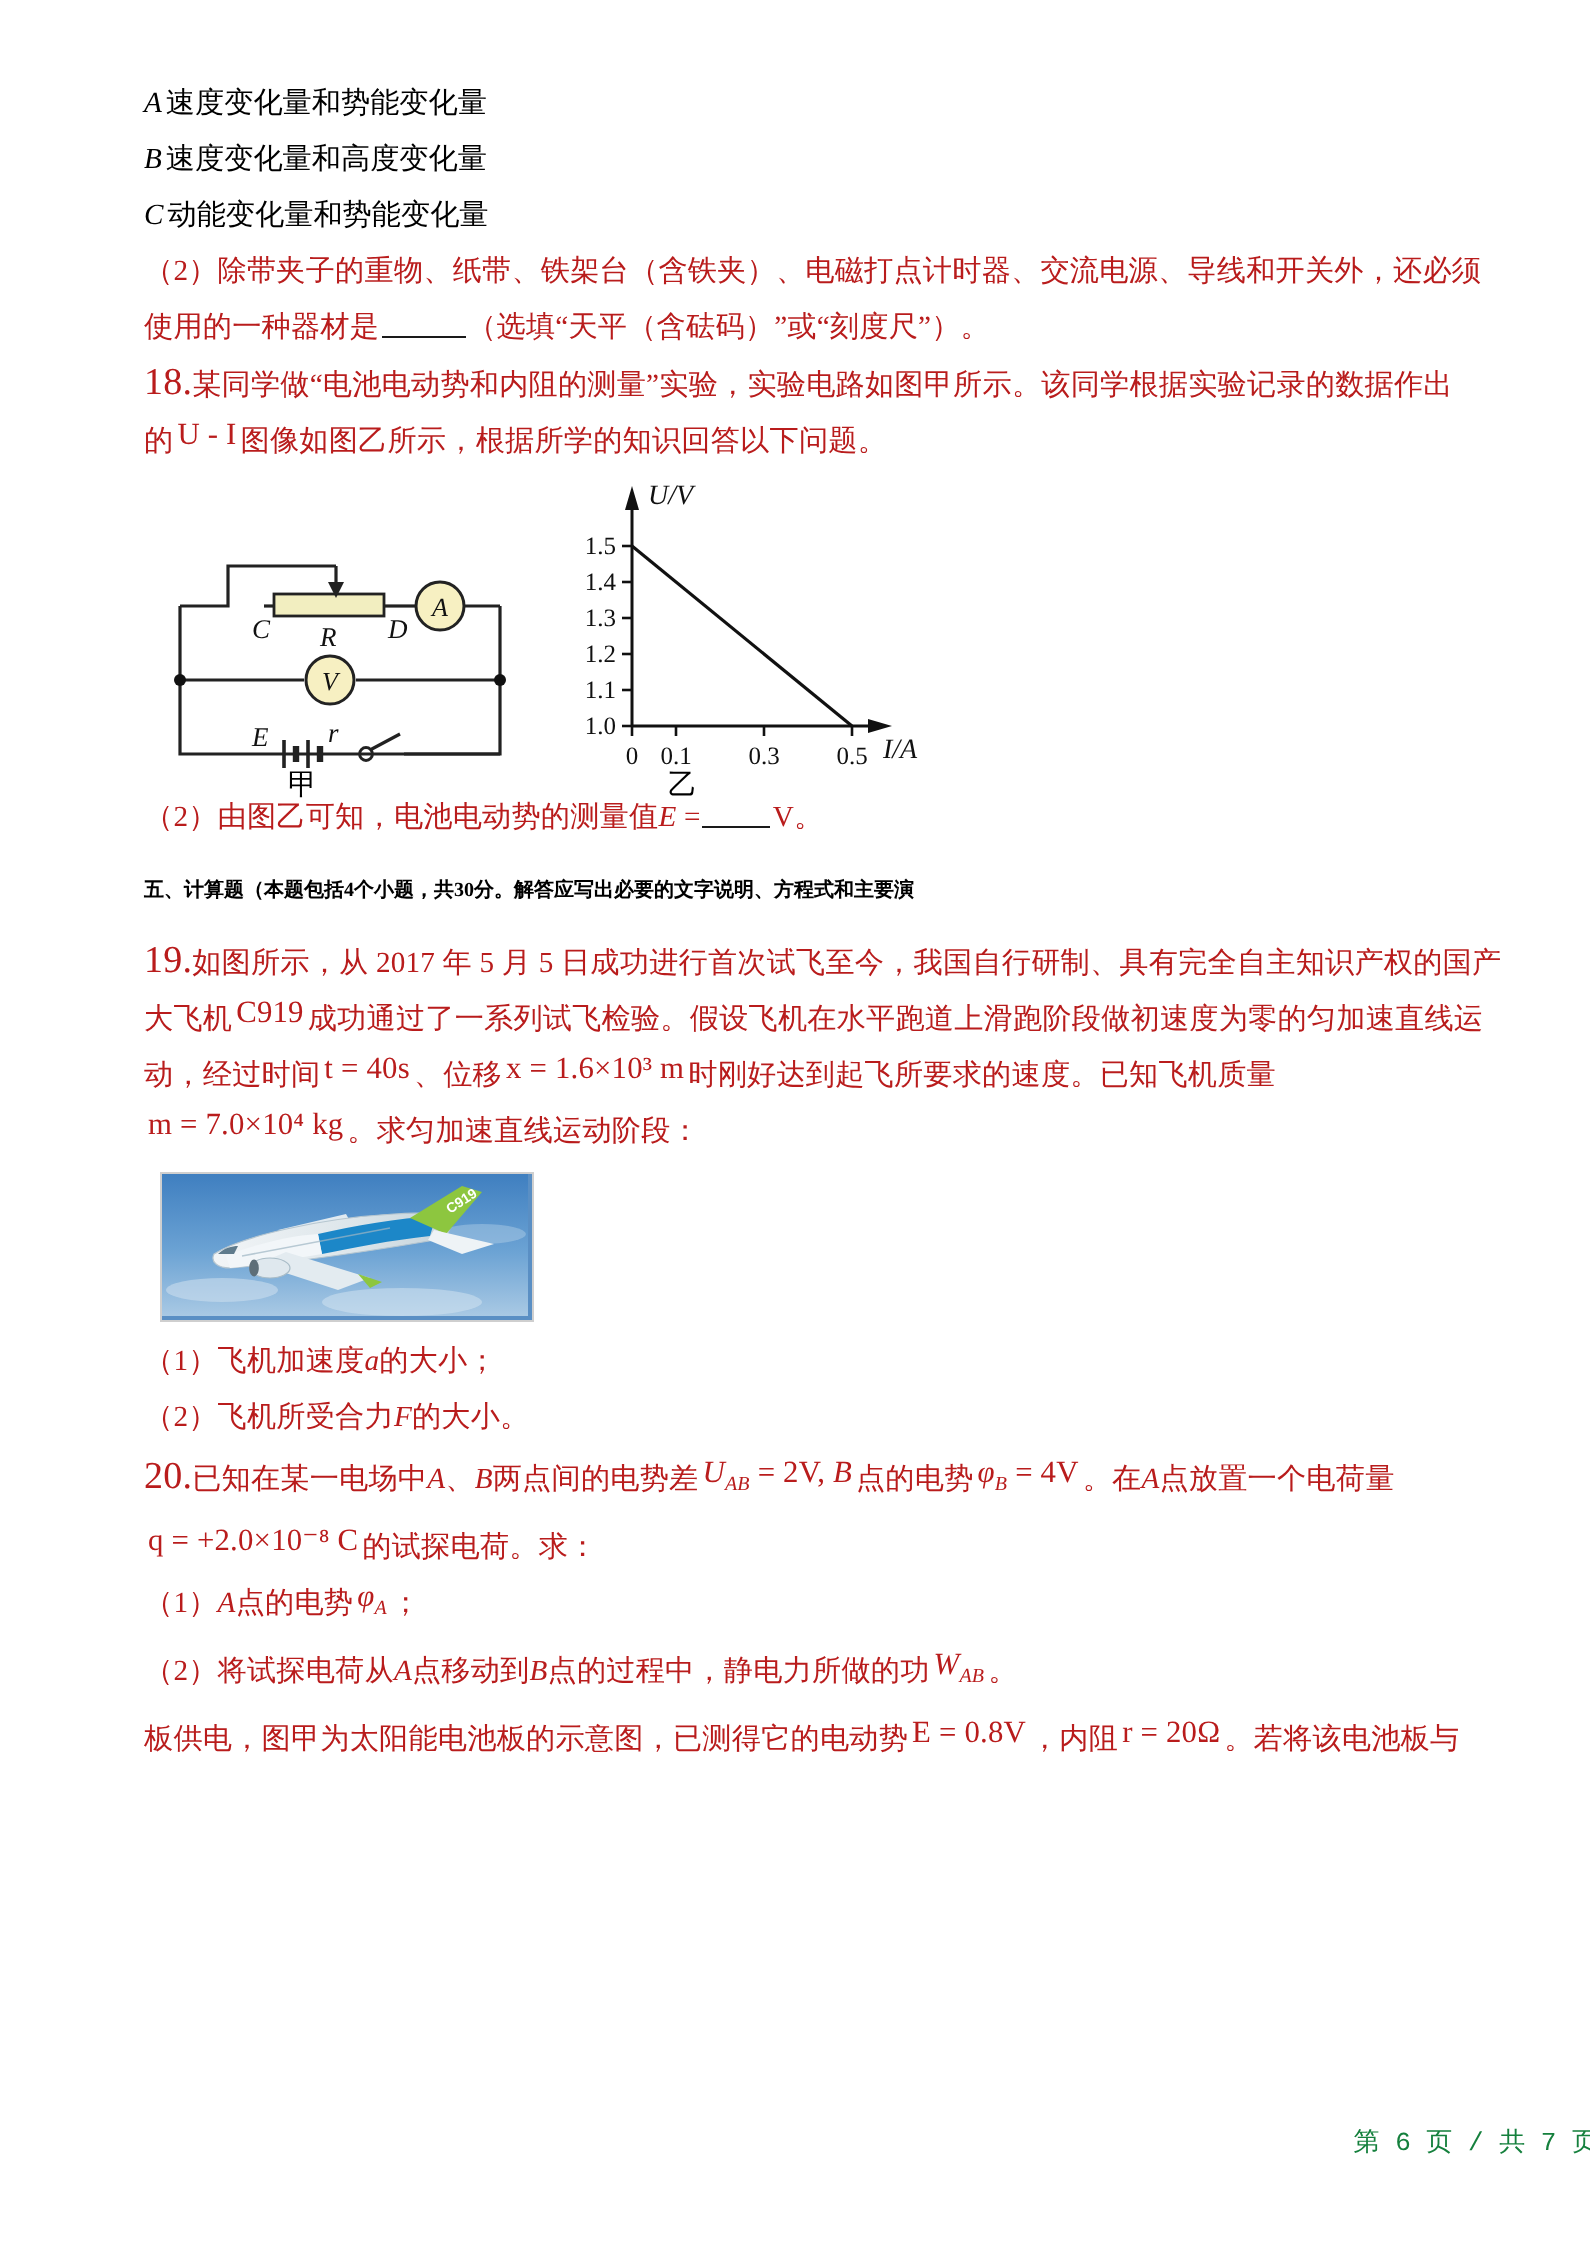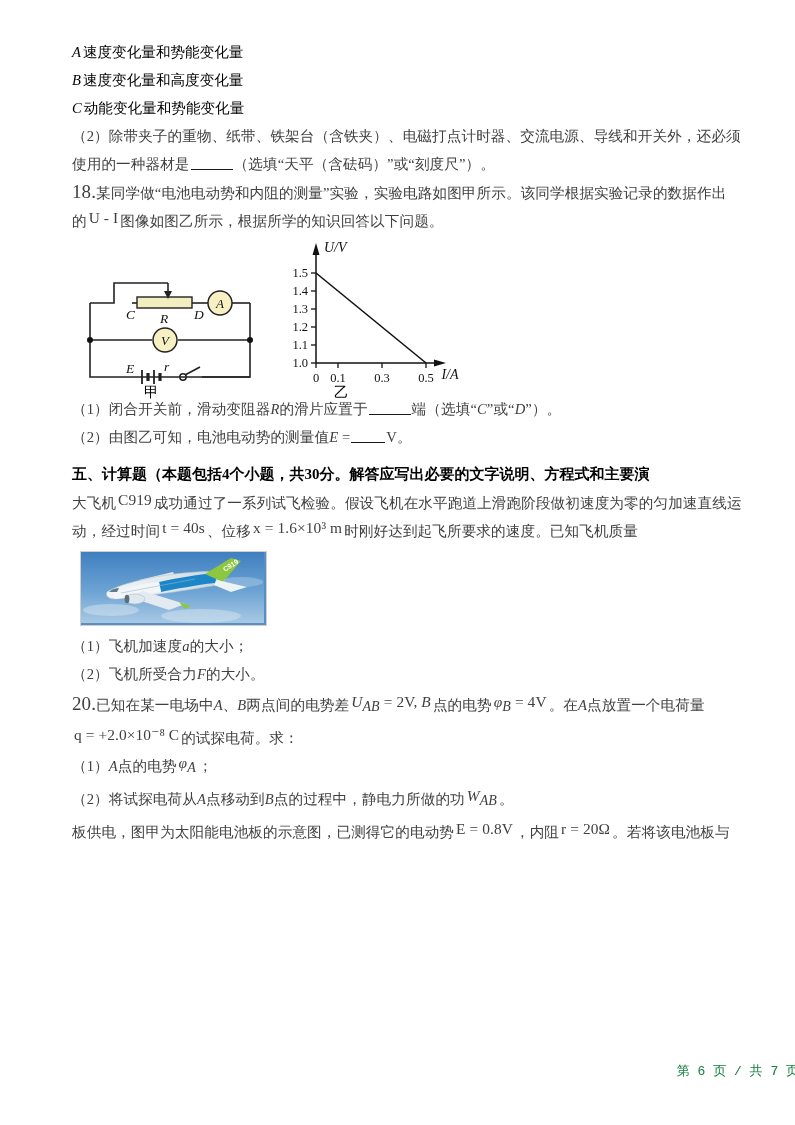--- a/index.html
+++ b/index.html
@@ -24,21 +24,21 @@
   }
   .content {
     position: absolute;
     left: 68px;
     top: 38px;
     width: 650px;
   }
   .line {
     font-size: 14.6px;
     line-height: 28px;
-    color: #404040;
+    color: #b91c1c;
     white-space: nowrap;
     letter-spacing: 0.1px;
   }
   .opt {
     font-size: 14.6px;
     line-height: 28px;
   }
   .opt .lbl {
     font-family: "Liberation Serif", serif;
     font-style: italic;
@@ -61,35 +61,35 @@
   }
   .mathblk {
     font-family: "Liberation Serif", "DejaVu Serif", serif;
     font-size: 15.4px;
     position: relative;
     top: -3px;
     padding: 0 2px;
   }
   .mathblk .it { font-style: italic; }
   sub.sb {
-    font-size: 14px;
+    font-size: 10px;
     vertical-align: sub;
     font-style: italic;
   }
   .fill {
     display: inline-block;
     border-bottom: 1px solid #1a1a1a;
     width: 42px;
     height: 13px;
     vertical-align: -1px;
     margin: 0 1px;
   }
   .fill.w3 { width: 34px; }
   .sec-head {
-    font-size: 15px;
+    font-size: 10px;
     line-height: 30px;
     font-weight: bold;
     font-family: "Liberation Serif", "DejaVu Serif", serif;
   }
   .figrow {
     position: relative;
     height: 160px;
   }
   
   .circuit {
@@ -258,33 +258,36 @@
           <text x="52" y="17" font-family="Liberation Serif, serif" font-size="14" font-style="italic" fill="#111">U/V</text>
           <text x="178" y="144" font-family="Liberation Serif, serif" font-size="14" font-style="italic" fill="#111" text-anchor="middle">I/A</text>
 
           <path d="M44,38 L154,128" stroke="#111" stroke-width="1.6" fill="none"></path>
         </svg>
       </div>
       <div class="fig-caption" style="left:262px; top:148px;">乙</div>
     </div>
 
     <div class="line">
-      <span>（1）闭合开关前，滑动变阻器</span><span class="mi">R</span><span>的滑片应置于</span><span class="fill"></span><span>端（选填“</span><span class="mi">C</span><span>”或“</span><span class="mi">D</span><span>”）。</span>
-    </div>
-    <div class="line">
       <span>（2）由图乙可知，电池电动势的测量值</span><span class="mi">E</span> <span class="mn">=</span><span class="fill w3"></span><span class="mn">V。</span>
     </div>
 
     <div class="sec-head" style="margin-top:8px;">五、计算题（本题包括4个小题，共30分。解答应写出必要的文字说明、方程式和主要演</div>
 
+    <div class="line" style="margin-top:6px;">
+      <span class="qnum">19.</span><span>如图所示，从 2017 年 5 月 5 日成功进行首次试飞至今，我国自行研制、具有完全自主知识产权的国产</span>
+    </div>
     <div class="line">
       <span>大飞机</span><span class="mathblk it">C919</span><span>成功通过了一系列试飞检验。假设飞机在水平跑道上滑跑阶段做初速度为零的匀加速直线运</span>
     </div>
     <div class="line">
       <span>动，经过时间</span><span class="mathblk it">t = 40s</span><span>、位移</span><span class="mathblk it">x = 1.6×10³ m</span><span>时刚好达到起飞所要求的速度。已知飞机质量</span>
+    </div>
+    <div class="line">
+      <span class="mathblk it">m = 7.0×10⁴ kg</span><span>。求匀加速直线运动阶段：</span>
     </div>
 
     <div class="plane-wrap">
       <svg width="183" height="71" viewBox="0 0 183 71">
         <defs>
           <linearGradient id="skyG" x1="0" y1="0" x2="0" y2="1">
             <stop offset="0%" stop-color="#3f7fc0"></stop>
             <stop offset="55%" stop-color="#6ca3d4"></stop>
             <stop offset="100%" stop-color="#a9c9e4"></stop>
           </linearGradient>

